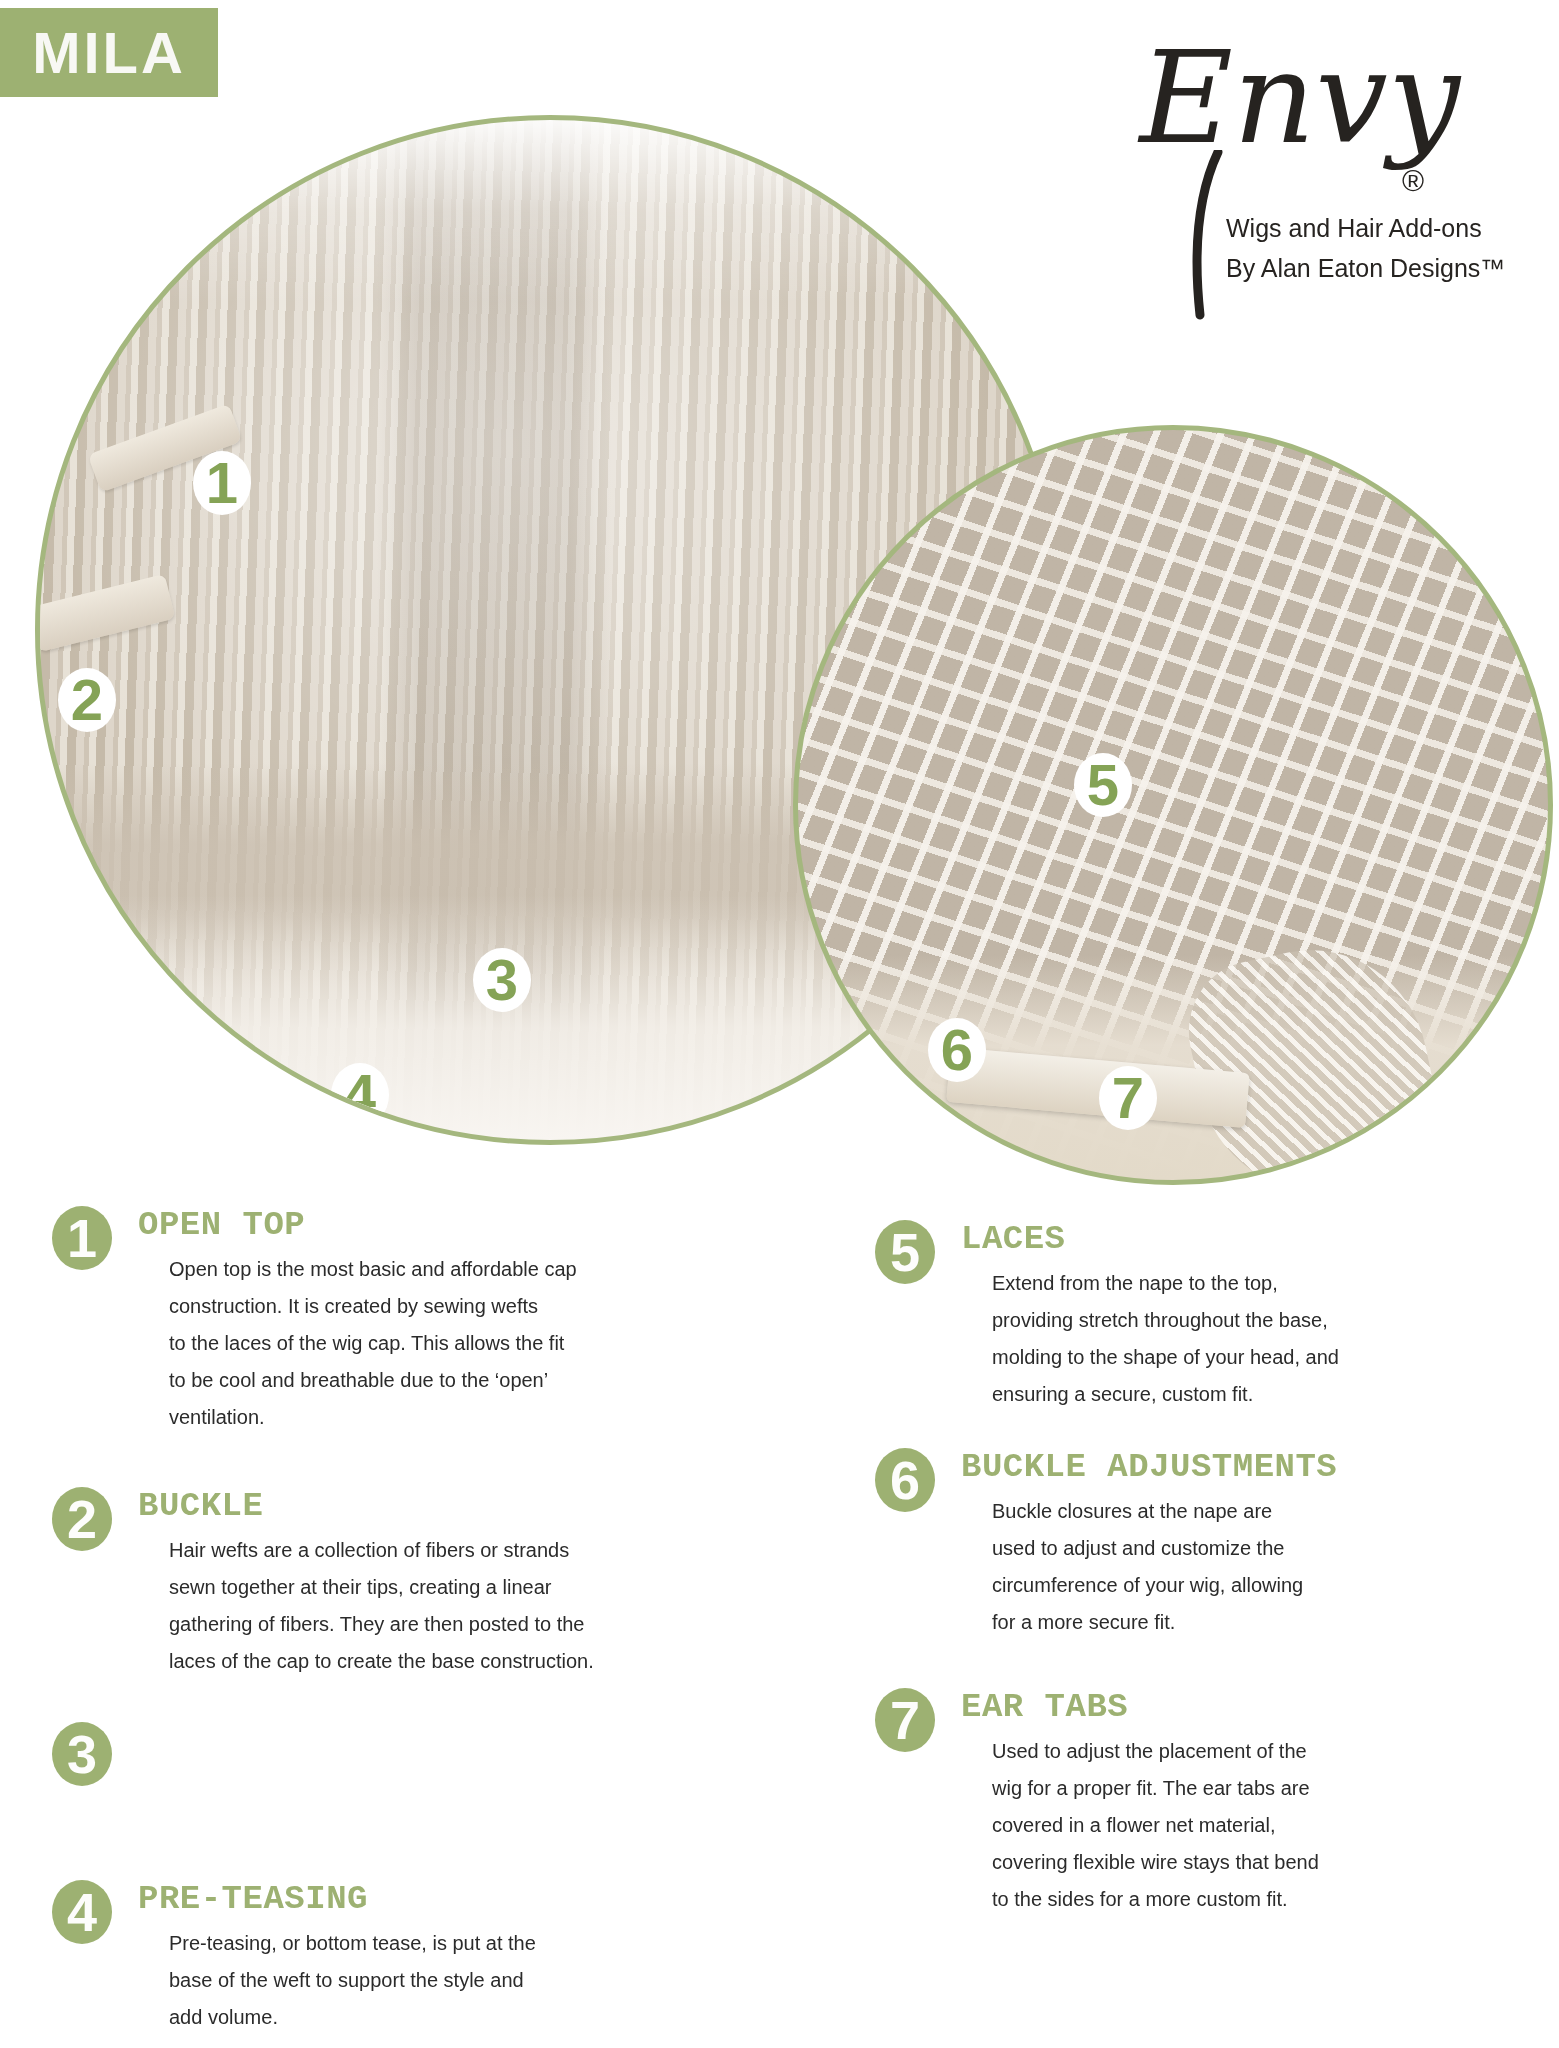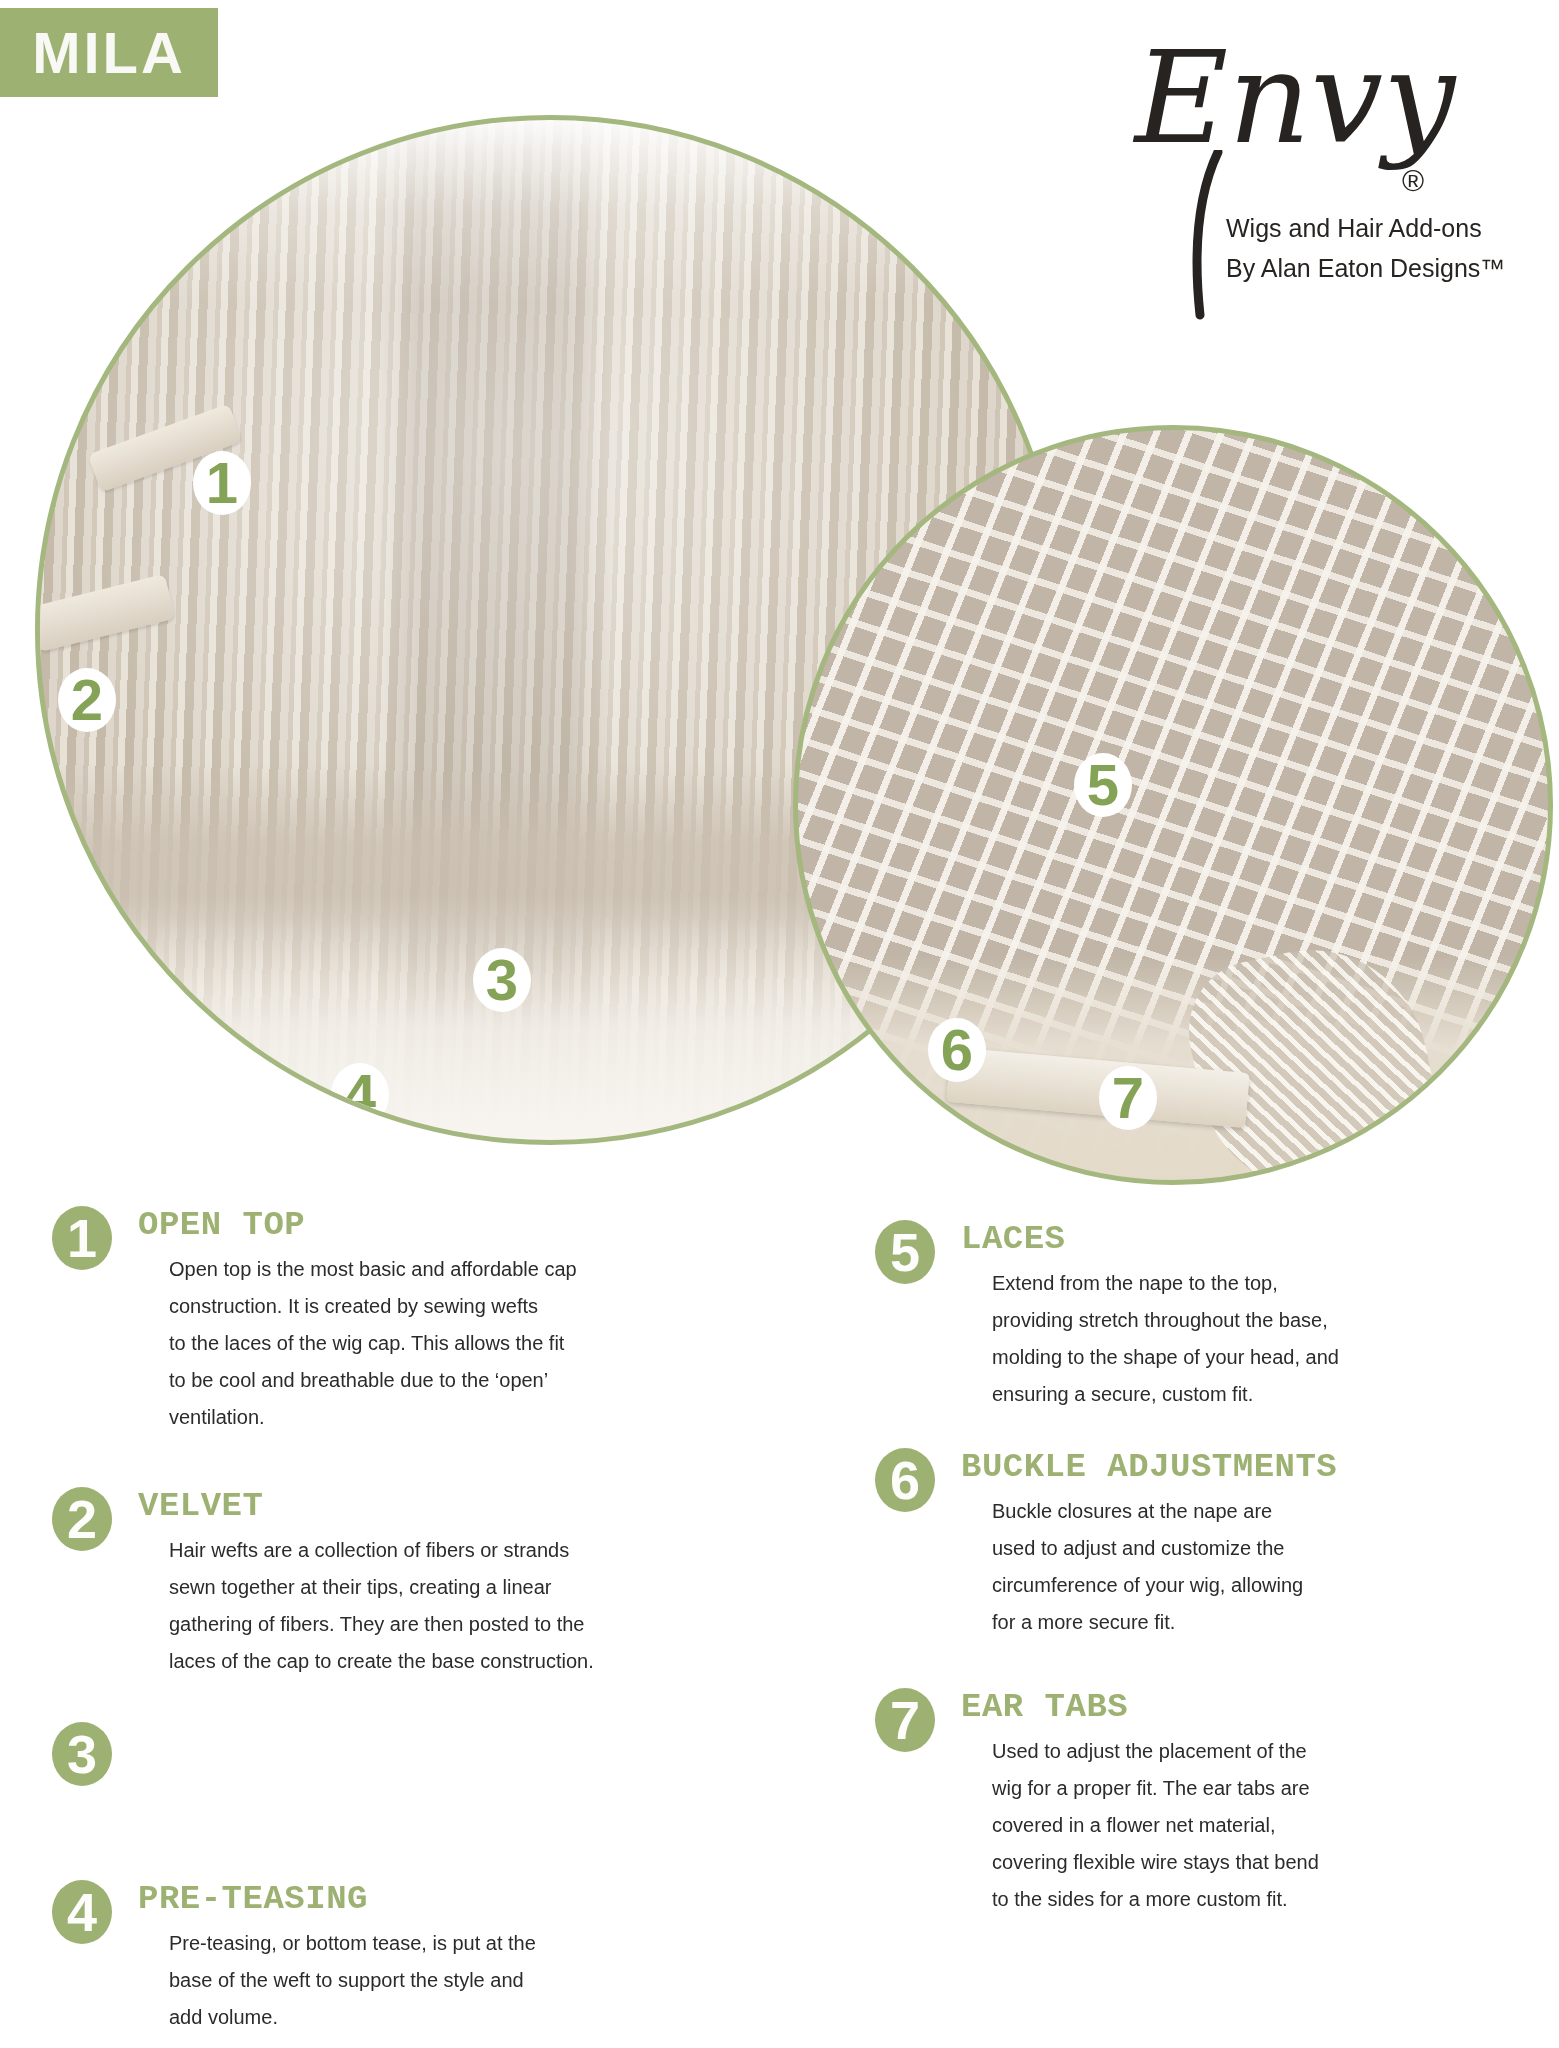--- a/index.html
+++ b/index.html
@@ -17,21 +17,21 @@
   
   .mila-box{
     position:absolute;left:0;top:8px;width:218px;height:89px;background:var(--sage);
     display:flex;align-items:center;justify-content:center;
     color:#f8f8f4;font-size:58px;font-weight:bold;letter-spacing:3px;
   }
   
   .brand{
     position:absolute;left:1130px;top:18px;width:330px;height:170px;
     font-family:"DejaVu Serif","Liberation Serif",serif;font-style:italic;
-    font-size:128px;line-height:160px;color:var(--ink);text-align:center;
+    font-size:128px;line-height:160px;color:var(--ink);text-align:right;
   }
   .reg{position:absolute;left:1402px;top:164px;font-size:30px;color:var(--ink);font-family:"Liberation Sans",sans-serif;}
   .tagline{position:absolute;left:1226px;color:var(--ink);font-size:25px;line-height:40px;white-space:nowrap;}
   .tag1{top:208px;}
   .tag2{top:248px;}
   .swash{position:absolute;left:1180px;top:150px;}
   
   .circle{
     position:absolute;border-radius:50%;border:5px solid var(--sage-border);
     overflow:hidden;box-sizing:border-box;
@@ -147,21 +147,21 @@
       <div class="sec-body">Open top is the most basic and affordable cap
 construction. It is created by sewing wefts
 to the laces of the wig cap. This allows the fit
 to be cool and breathable due to the ‘open’
 ventilation.</div>
     </div>
   </div>
   <div class="section s2">
     <div class="badge">2</div>
     <div class="sec-text">
-      <div class="sec-head">VELVET</div>
+      <div class="sec-head">BUCKLE</div>
       <div class="sec-body">Hair wefts are a collection of fibers or strands
 sewn together at their tips, creating a linear
 gathering of fibers. They are then posted to the
 laces of the cap to create the base construction.</div>
     </div>
   </div>
   <div class="section s3">
     <div class="badge">3</div>
     <div class="sec-text">
     </div>

